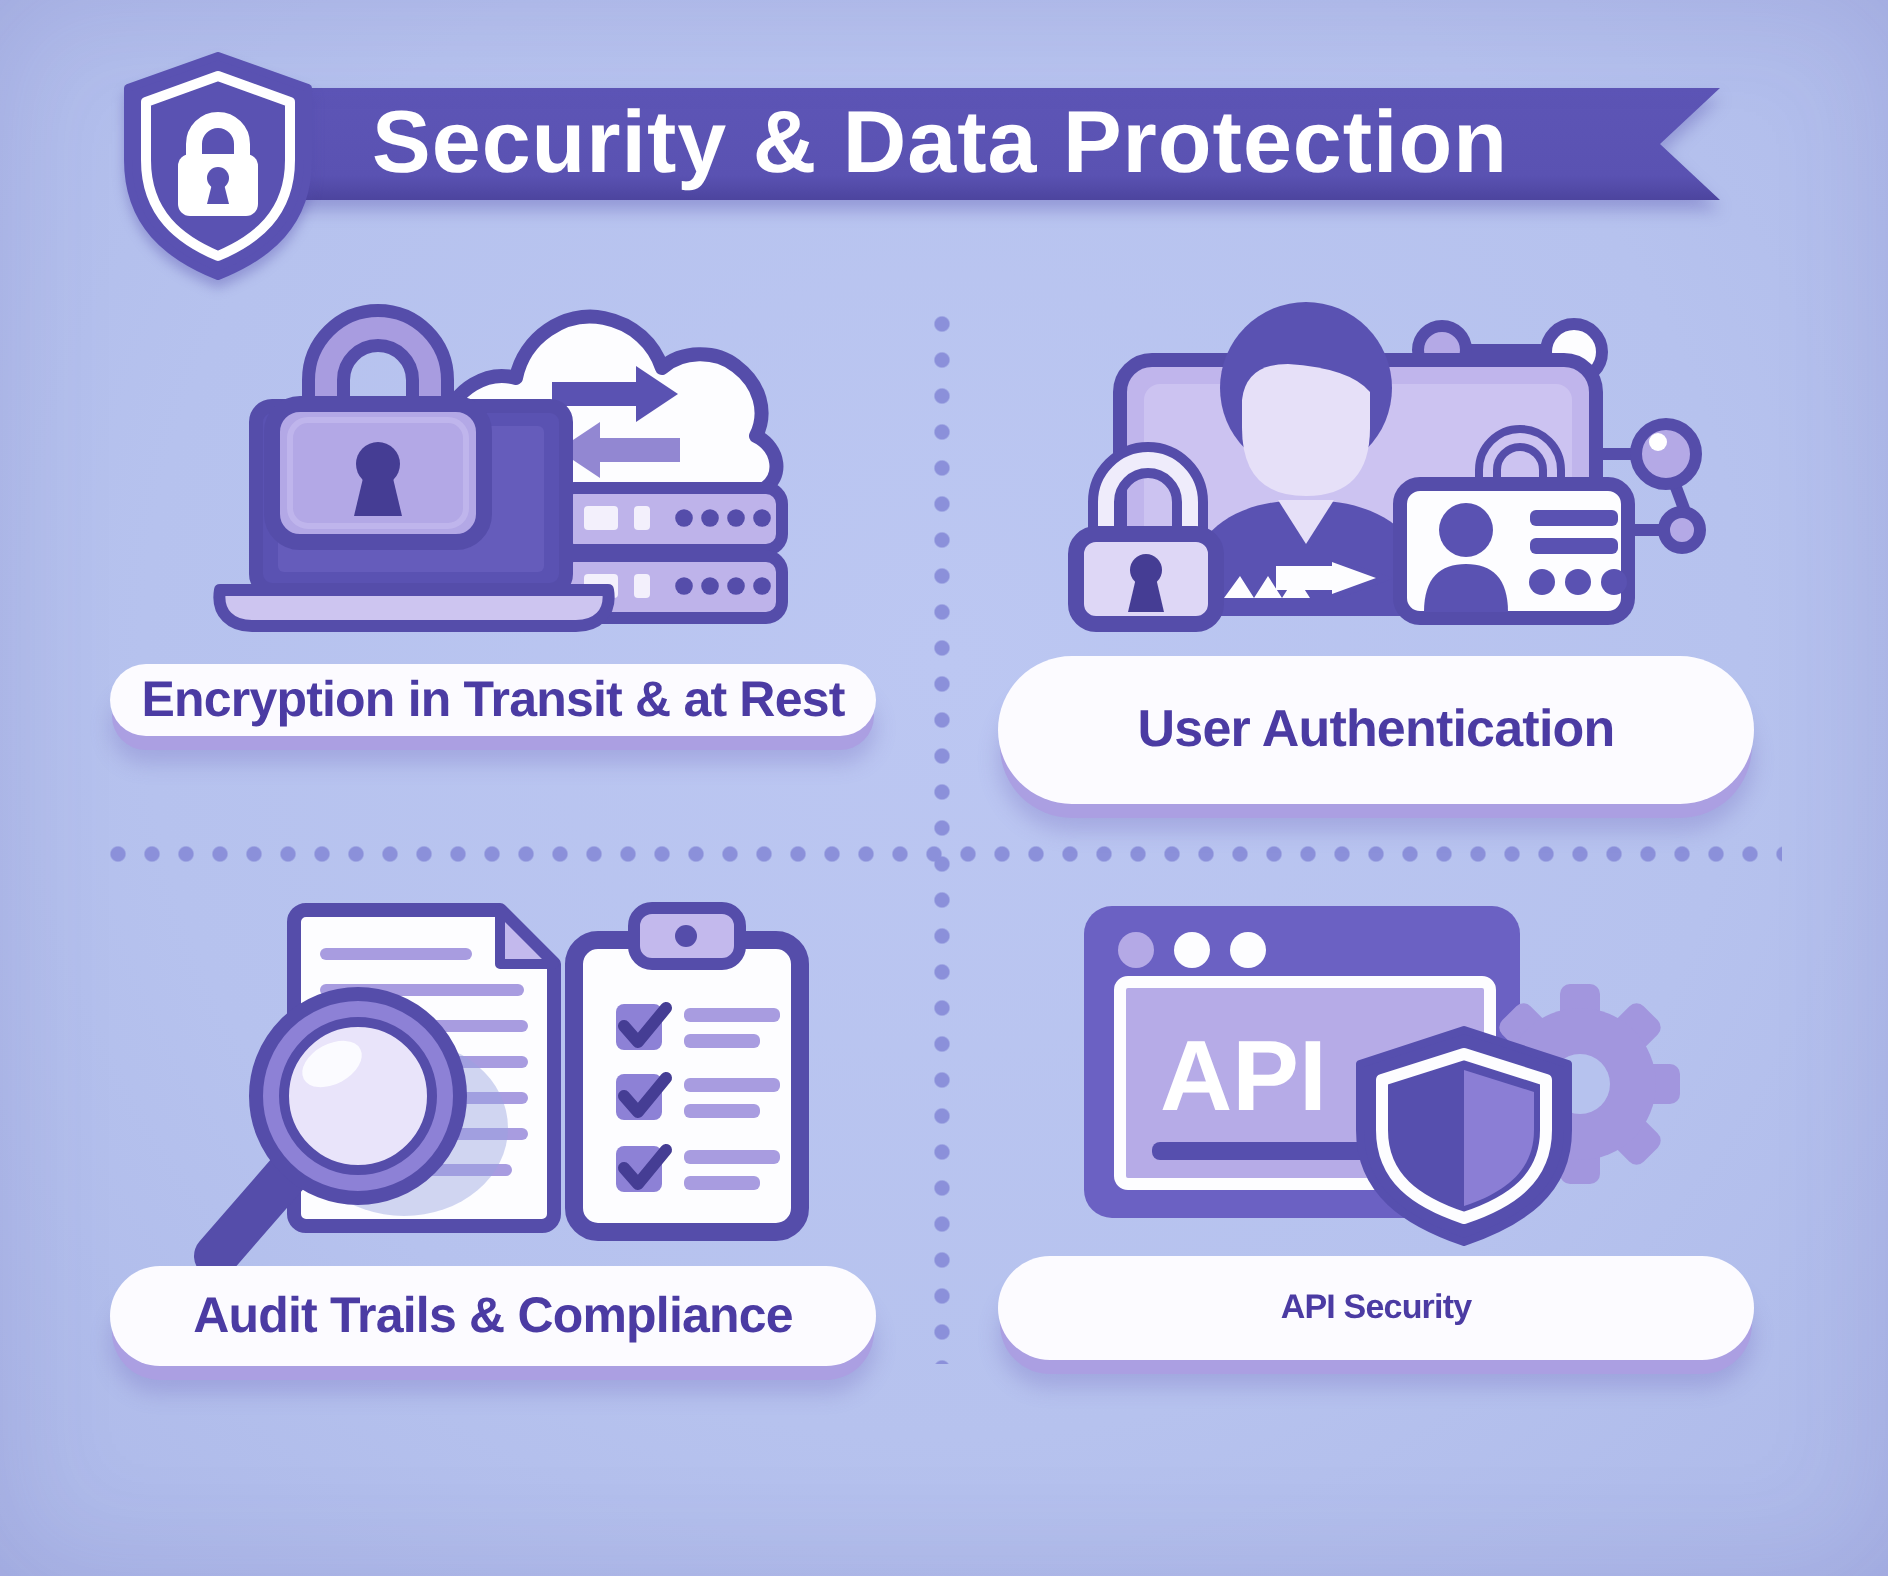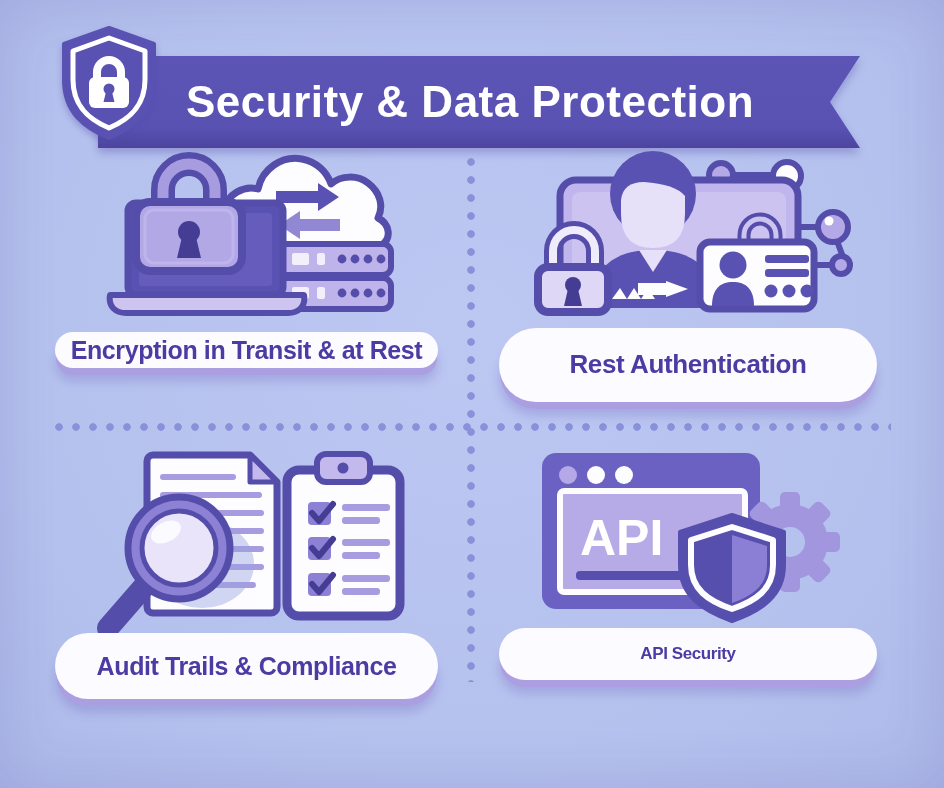--- a/index.html
+++ b/index.html
@@ -10,24 +10,24 @@
     background:radial-gradient(ellipse at 50% 42%, #bcc7f2 0%, #b6c2ee 60%, #adb9e9 100%);
     font-family:"Liberation Sans", sans-serif;
   }
   .canvas::after{
     content:"";position:absolute;inset:0;
     box-shadow:inset 0 0 60px rgba(70,60,150,.14);
     pointer-events:none;
   }
   
   .ribbon{
-    position:absolute;left:98px;top:44px;width:762px;height:92px;
+    position:absolute;left:98px;top:44px;width:762px;height:56px;
     background:linear-gradient(180deg,#5d55b6 0%,#5a52b2 78%,#4c449e 100%);
     clip-path:polygon(0 0,100% 0,calc(100% - 30px) 50%,100% 100%,0 100%);
-    display:flex;align-items:center;padding-left:88px;box-sizing:border-box;margin-top:12px;
+    display:flex;align-items:center;padding-left:88px;box-sizing:border-box;
   }
   .ribbon-wrap{position:absolute;left:0;top:0;filter:drop-shadow(0 5px 4px rgba(80,72,170,.35));}
   .title{
     color:#ffffff;font-size:44px;font-weight:bold;letter-spacing:.5px;
     white-space:nowrap;margin:0;
   }
   .shield-badge{position:absolute;left:56px;top:24px;width:106px;height:118px;z-index:3;
     filter:drop-shadow(0 4px 3px rgba(80,72,170,.35));}
   
   .divider-v{
@@ -49,21 +49,21 @@
   
   .pill{
     position:absolute;background:#fcfbff;border-radius:40px;
     display:flex;flex-direction:column;align-items:center;justify-content:center;
     color:#4b3ba3;font-weight:bold;text-align:center;
     box-shadow:0 8px 0 -1px #ab9fe2, 0 14px 10px rgba(110,100,185,.28);
     letter-spacing:-0.4px;
   }
   .pill-encryption{left:55px;top:332px;width:383px;height:36px;font-size:25px;}
   .pill-auth{left:499px;top:328px;width:378px;height:74px;font-size:26px;line-height:1.2;}
-  .pill-audit{left:55px;top:633px;width:383px;height:66px;font-size:25px;}
+  .pill-audit{left:55px;top:633px;width:383px;height:50px;font-size:25px;}
   .pill-api{left:499px;top:628px;width:378px;height:52px;font-size:17px;}
 </style>
 </head>
 <body>
 
 <div class="canvas">
 
   <div class="ribbon-wrap">
     <div class="ribbon">
       <h1 class="title">Security &amp; Data Protection</h1>
@@ -257,21 +257,21 @@
       <path d="M212 82 L253 95 V120 C253 144 236 156 212 164 C188 156 171 144 171 120 V95 Z" fill="none" stroke="#fdfdff" stroke-width="6" stroke-linejoin="round"></path>
       <path d="M212 90 L247 101 V120 C247 140 233 151 212 158 Z" fill="#8b7ed5"></path>
     </g>
   </svg>
 
   <div class="pill pill-encryption">
     <span>Encryption in Transit &amp; at Rest</span>
   </div>
 
   <div class="pill pill-auth">
-    <span>Rest Authentication</span>
+    <span>User Authentication</span>
   </div>
 
   <div class="pill pill-audit">
     <span>Audit Trails &amp; Compliance</span>
   </div>
 
   <div class="pill pill-api">
     <span>API Security</span>
   </div>
 

